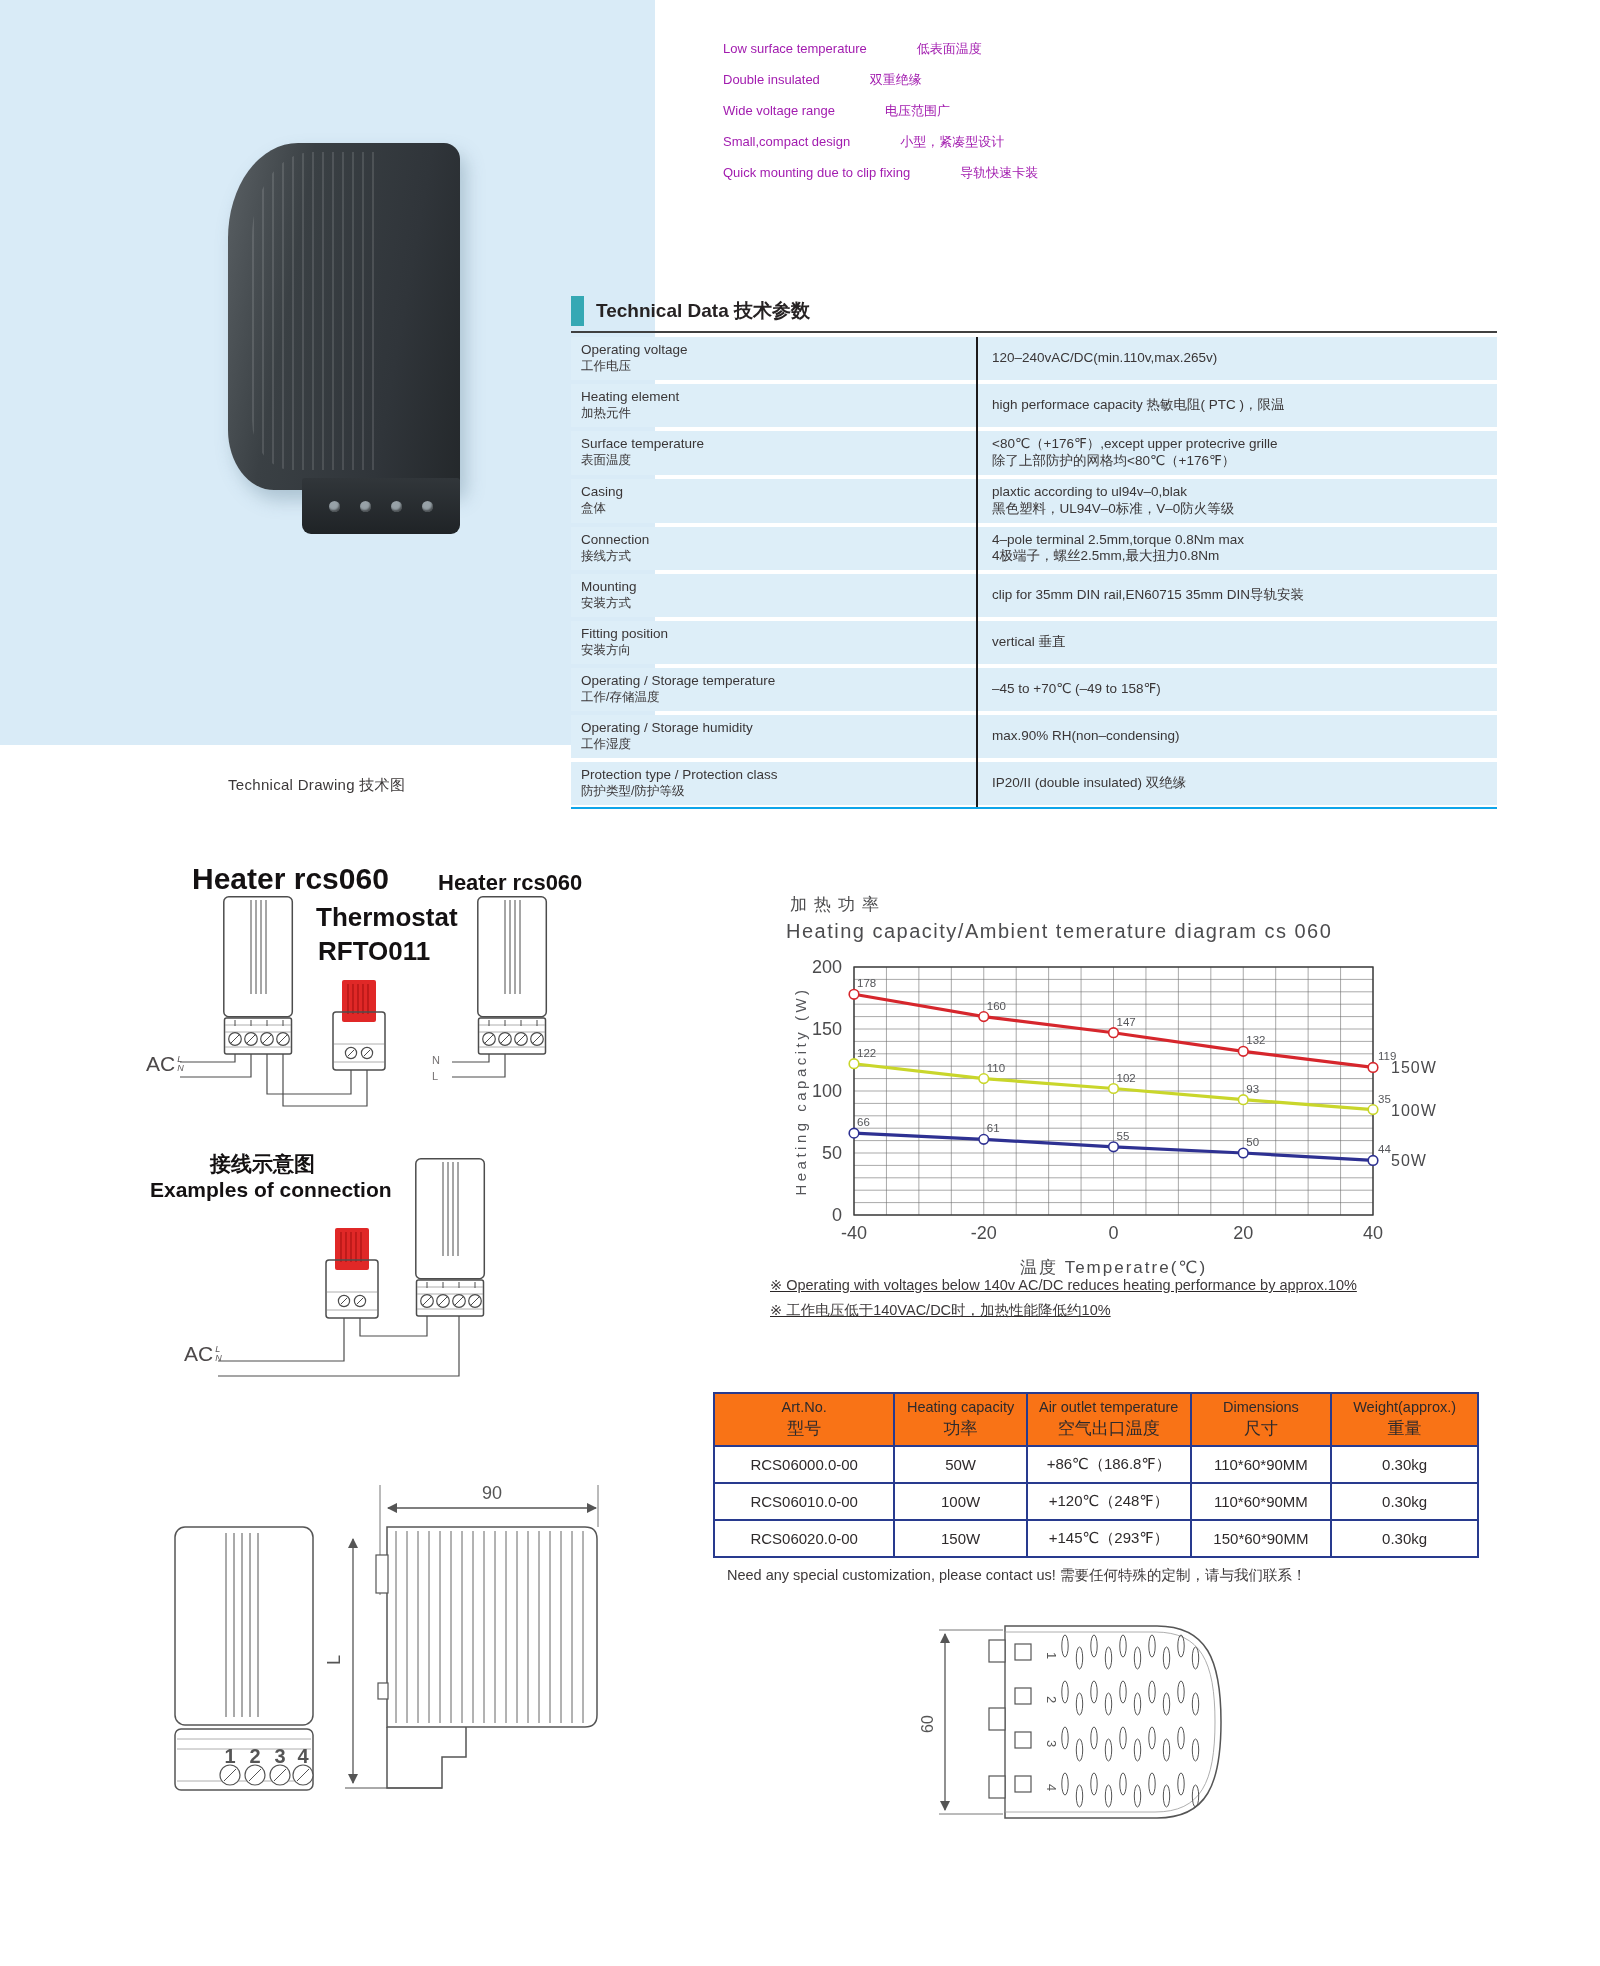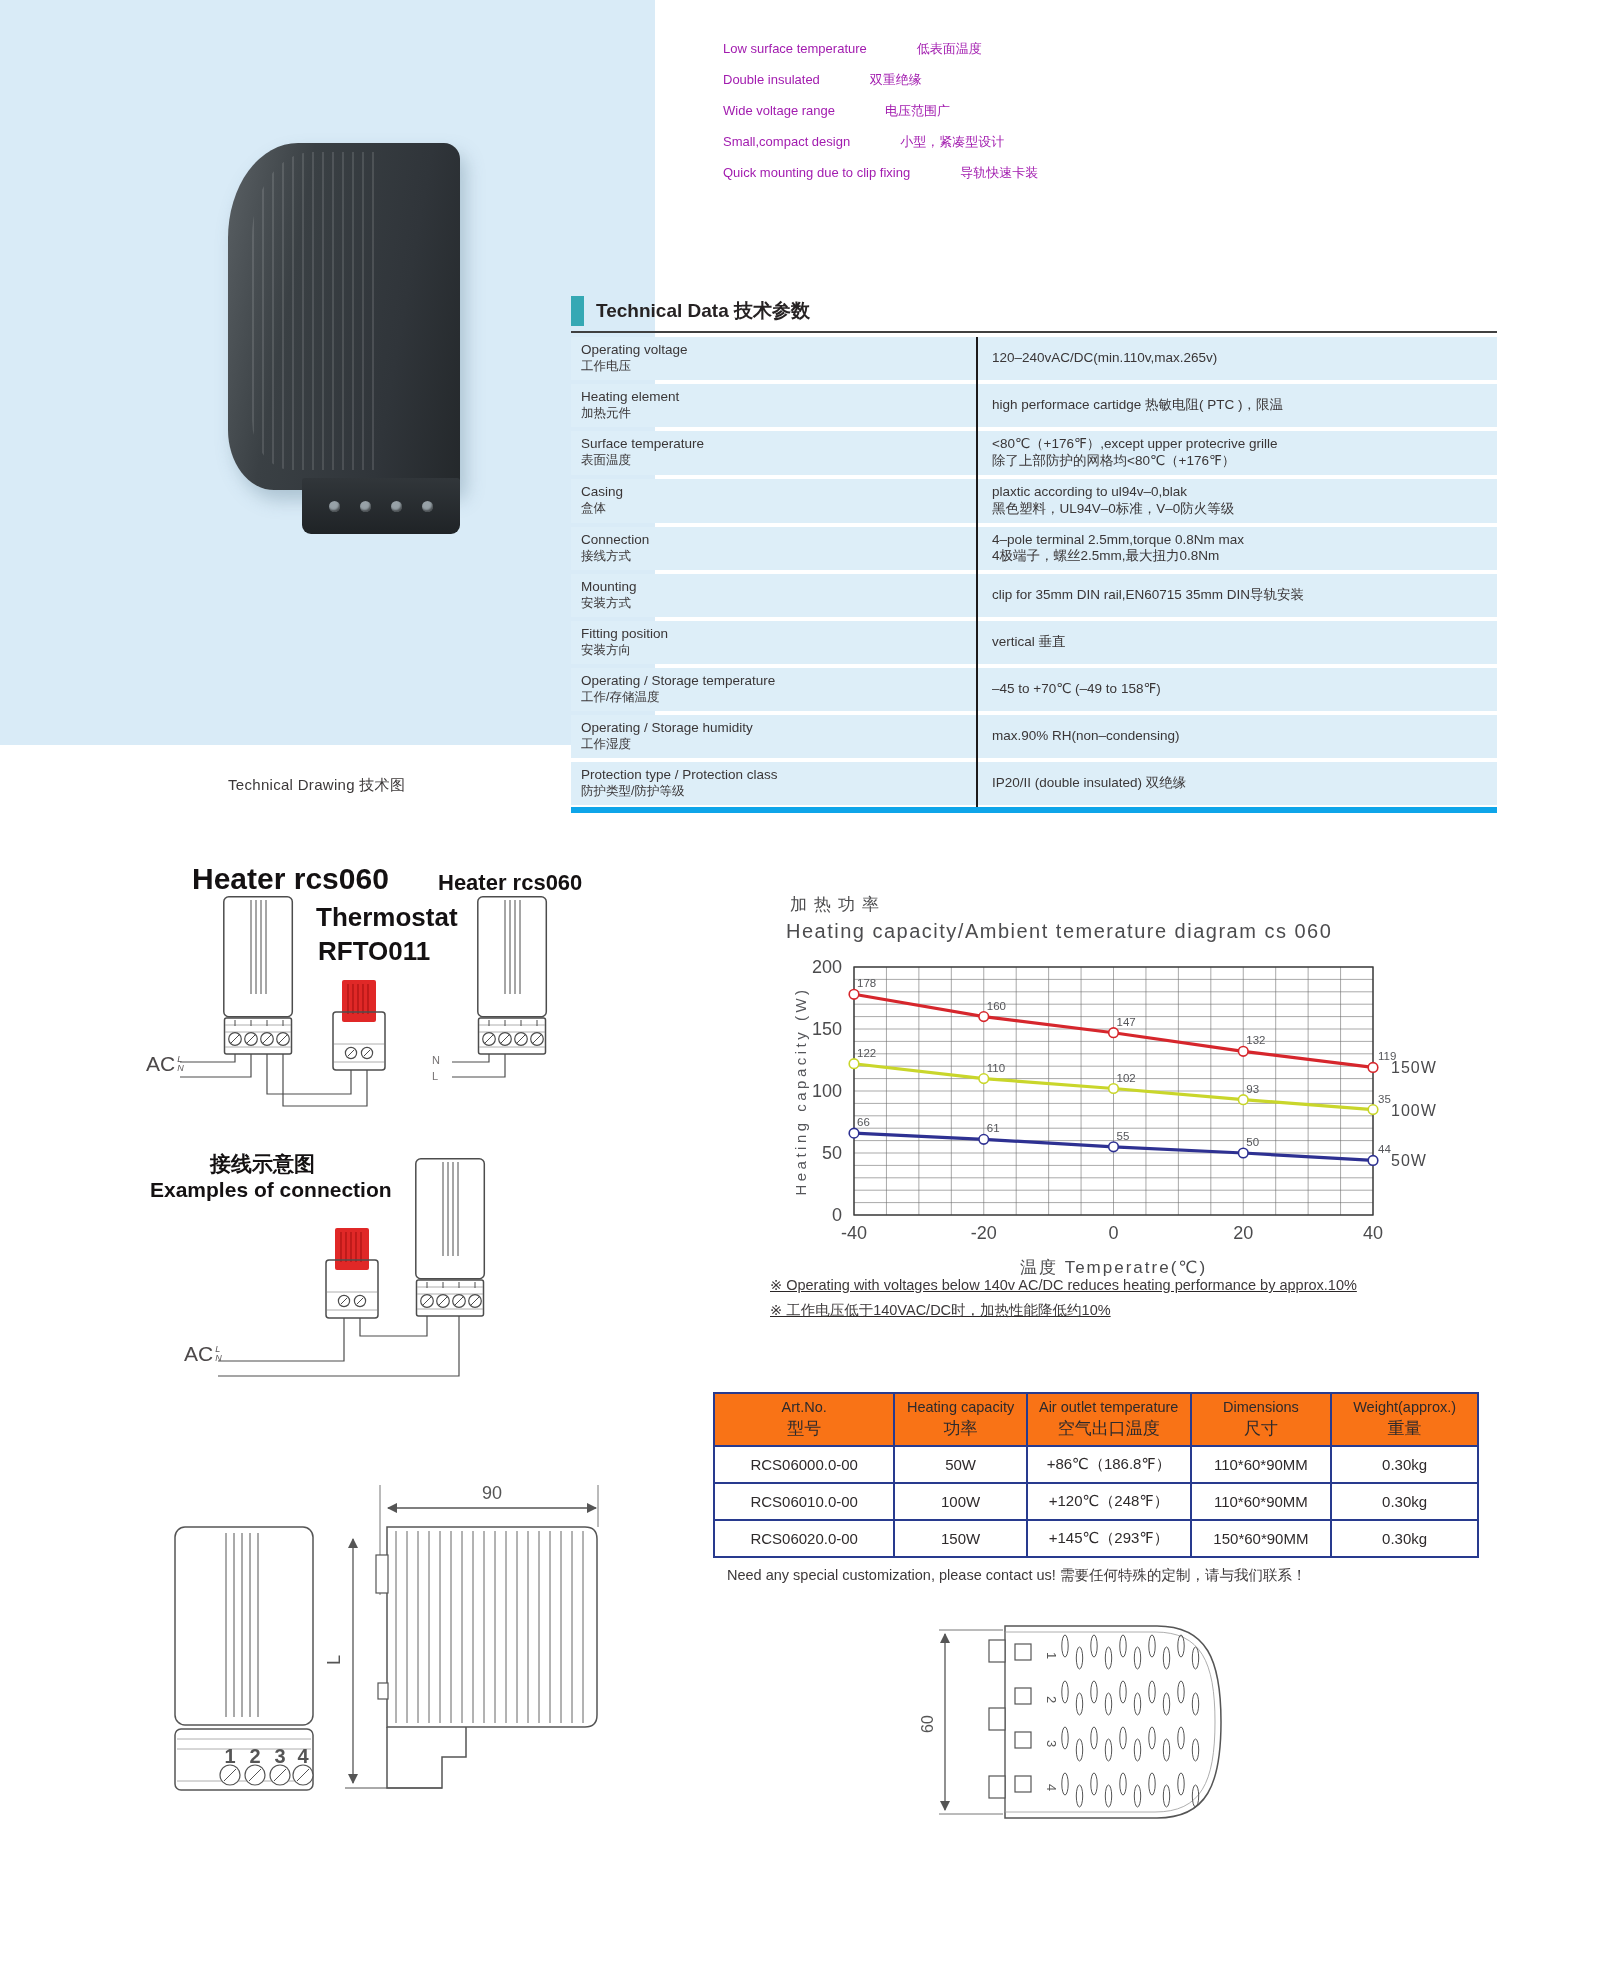--- a/index.html
+++ b/index.html
@@ -33,21 +33,21 @@
   
   .features { position:absolute; left:723px; top:40px; }
   .feature-line { font-size:13px; color:#a21caf; margin-bottom:13px; white-space:nowrap; }
   .f-zh { margin-left:50px; }
 
   
   .tech-section { position:absolute; left:571px; top:296px; width:926px; }
   .tech-header { display:flex; align-items:center; border-bottom:2px solid #404040; padding-bottom:5px;text-align:right; }
   .tech-header .bar { width:13px; height:30px; background:#35a8b4; }
   .tech-header .ttl { margin-left:12px; font-size:19px; font-weight:bold; color:#262223; }
-  .td-table { position:relative; border-bottom:6px solid #0ea5e9; padding-bottom:2px; }
+  .td-table { position:relative; border-bottom:2px solid #0ea5e9; padding-bottom:2px; }
   .td-divider { position:absolute; left:405px; top:0; bottom:0; width:2px; background:#1c1a1b; }
   .td-row { display:flex; margin-top:4px; min-height:42px; }
   .td-label { width:405px; background:#ddeef8; padding:5px 6px 5px 10px; display:flex; flex-direction:column; justify-content:center; }
   .td-label .en { font-size:13.5px; color:#3a3637; }
   .td-label .zh { font-size:12.5px; color:#3a3637; margin-top:1px; }
   .td-value { flex:1; background:#ddeef8; padding:5px 8px 5px 16px; display:flex; flex-direction:column; justify-content:center; }
   .td-value div { font-size:13.5px; color:#3a3637; line-height:1.25; }
 
   
   .wiring { position:absolute; left:140px; top:856px; width:482px; height:585px; }
@@ -127,21 +127,21 @@
           <div>120–240vAC/DC(min.110v,max.265v)</div>
           <div></div>
         </div>
     </div>
     <div class="td-row">
       <div class="td-label">
           <div class="en">Heating element</div>
           <div class="zh">加热元件</div>
         </div>
       <div class="td-value">
-          <div>high performace cartidge  热敏电阻( PTC )，限温</div>
+          <div>high performace capacity  热敏电阻( PTC )，限温</div>
           <div></div>
         </div>
     </div>
     <div class="td-row">
       <div class="td-label">
           <div class="en">Surface temperature</div>
           <div class="zh">表面温度</div>
         </div>
       <div class="td-value">
           <div>&lt;80℃（+176℉）,except upper protecrive grille</div>

